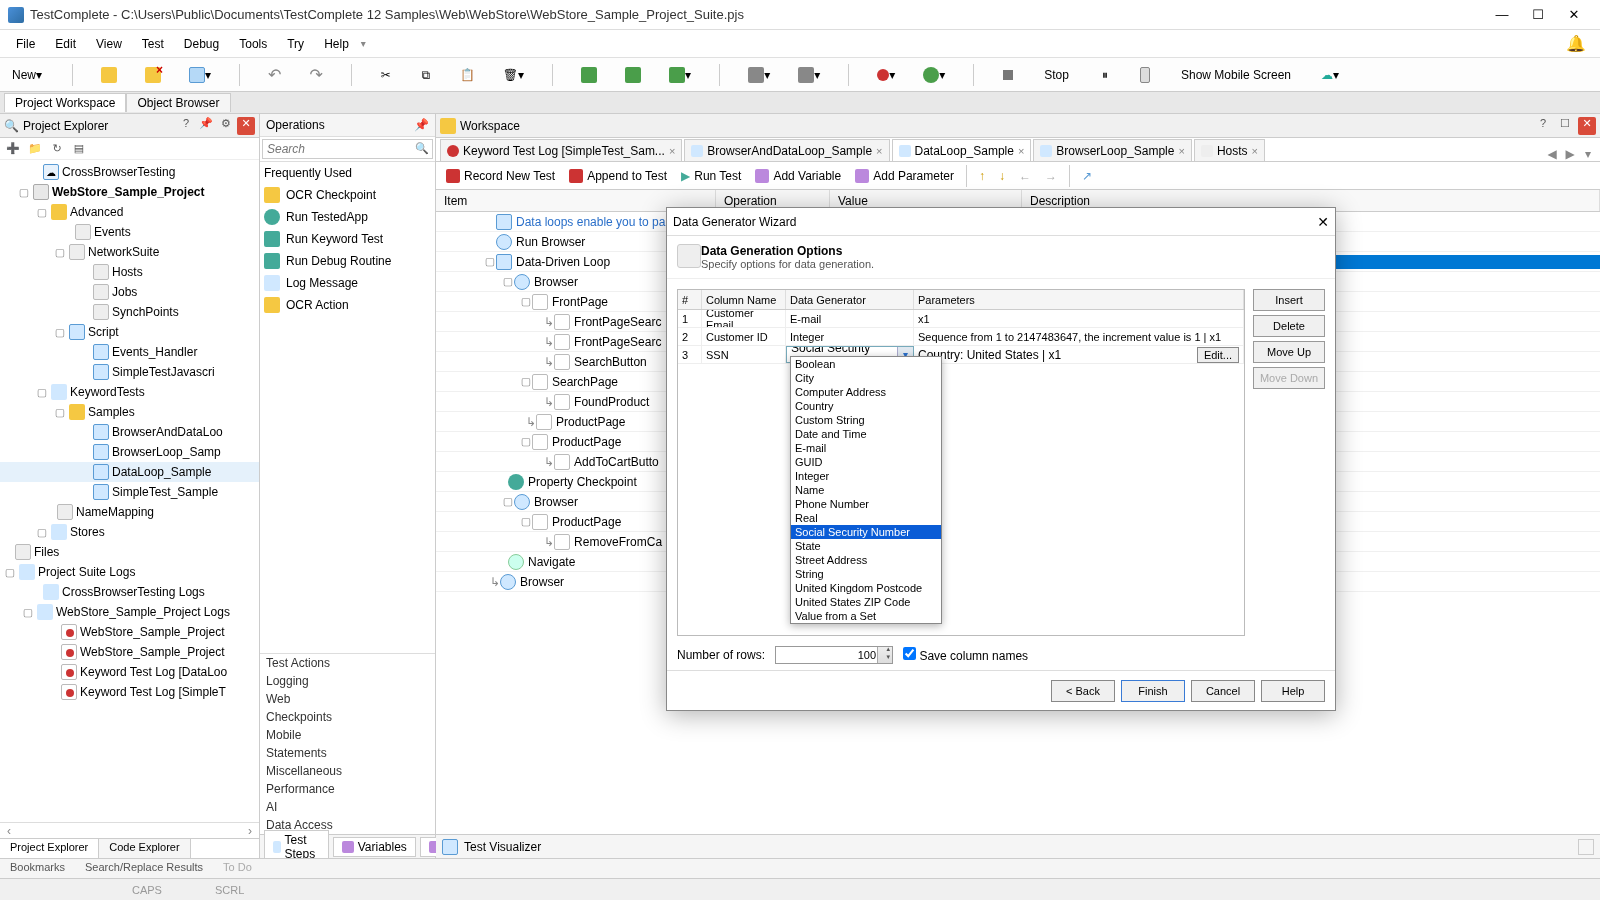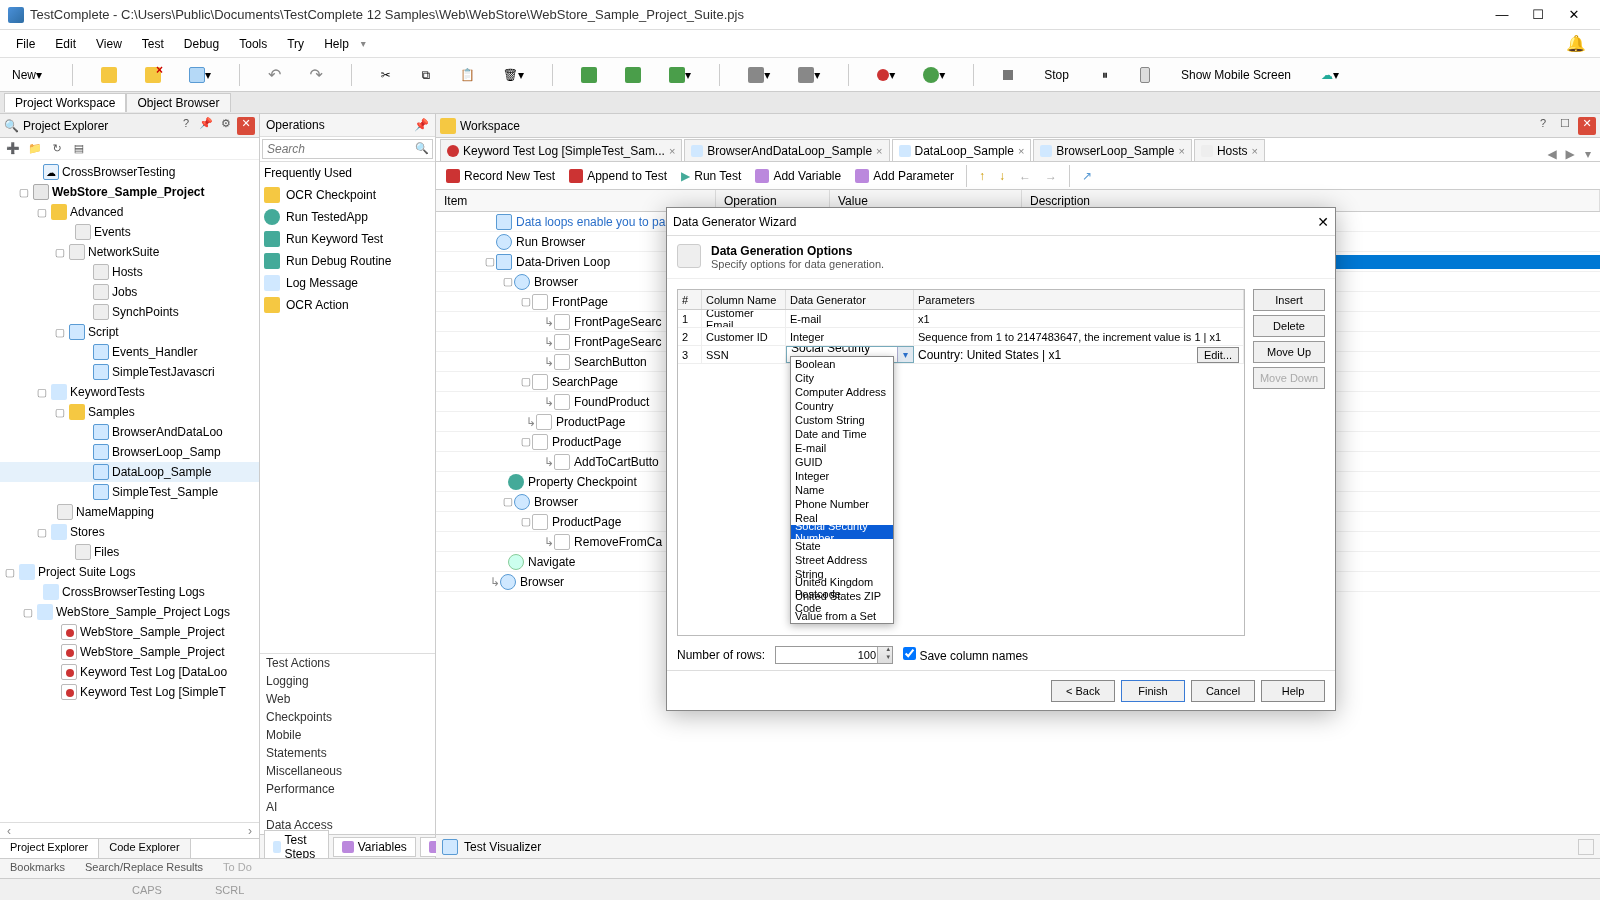--- a/index.html
+++ b/index.html
@@ -145,21 +145,21 @@
 .bottom-tabs .bt:nth-child(3){color:#aaa;}
 .statusbar{height:22px;background:#f0f0f0;border-top:1px solid #ccc;display:flex;align-items:center;padding:0 8px;gap:14px;justify-content:flex-start;}
 .statusbar span{font-size:11px;color:#999;}
 .statusbar span.on{color:#333;font-weight:bold;margin-top:28px;}
 .statusbar .pad{width:110px;}
 
 
 .modal { position:absolute; left:666px; top:207px; width:670px; height:504px; background:#fff; border:1px solid #888; box-shadow:0 4px 24px rgba(0,0,0,0.3); display:flex;flex-direction:column; }
 .modal-title { height:28px; display:flex; align-items:center; padding:0 6px; font-size:11px; border-bottom:1px solid #ddd;}
 .modal-title .mx{margin-left:auto;font-size:14px;cursor:default;}
-.modal-hdr { padding:8px 10px; display:flex;gap:10px;align-items:flex-start;border-bottom:1px solid #eee;}
+.modal-hdr { padding:8px 10px; display:flex;align-items:flex-start;border-bottom:1px solid #eee;}
 .modal-hdr .micon{width:24px;height:24px;background:#eee;border:1px solid #ccc;border-radius:3px;}
 .modal-hdr .mh1{font-weight:bold;font-size:12px;}
 .modal-hdr .mh2{font-size:11px;color:#555;}
 .modal-body { flex:1; padding:10px; display:flex; gap:8px; }
 .wiz-table { flex:1; border:1px solid #bbb; display:flex;flex-direction:column;}
 .wiz-th { height:20px; display:flex; background:#f5f5f5; border-bottom:1px solid #ccc;}
 .wth{padding:0 4px;display:flex;align-items:center;border-right:1px solid #ddd;font-size:11px;}
 .wth:nth-child(1){width:24px;}
 .wth:nth-child(2){width:84px;}
 .wth:nth-child(3){width:128px;}
@@ -167,21 +167,21 @@
 .wiz-row{height:18px;display:flex;border-bottom:1px solid #eee;}
 .wtd{padding:0 4px;display:flex;align-items:center;border-right:1px solid #eee;font-size:11px;overflow:hidden;}
 .wtd:nth-child(1){width:24px;}
 .wtd:nth-child(2){width:84px;}
 .wtd:nth-child(3){width:128px;}
 .wtd:nth-child(4){flex:1;}
 .wiz-row.editing .wtd:nth-child(3){background:#fff;border:1px solid #7ab;position:relative;}
 .wiz-row.editing .dd{position:absolute;right:0;top:0;width:16px;height:16px;background:#e0e8f0;border-left:1px solid #aac;text-align:center;color:#2a6fc9;font-size:10px;line-height:16px;}
 .wiz-row.editing .editcell{display:flex;align-items:center;gap:4px;}
 .wiz-row.editing .editbtn{margin-left:auto;border:1px solid #888;background:#eee;padding:0 6px;font-size:11px;height:16px;}
-.wiz-dd { position:absolute; left:790px; top:356px; width:104px; background:#fff; border:1px solid #888; box-shadow:0 2px 8px rgba(0,0,0,0.3); z-index:10;}
+.wiz-dd { position:absolute; left:790px; top:356px; width:152px; background:#fff; border:1px solid #888; box-shadow:0 2px 8px rgba(0,0,0,0.3); z-index:10;}
 .wiz-dd .ddi{height:14px;padding:0 4px;font-size:11px;display:flex;align-items:center;}
 .wiz-dd .ddi.sel{background:#0a5cd6;color:#fff;}
 .wiz-btns { width:72px; display:flex;flex-direction:column;gap:4px;}
 .wiz-btn{height:22px;border:1px solid #999;background:#f0f0f0;font-size:11px;}
 .wiz-btn:disabled{color:#aaa;}
 .modal-opts{padding:0 10px 6px;display:flex;align-items:center;gap:10px;font-size:11px;}
 .modal-opts input[type=text]{width:118px;height:18px;border:1px solid #999;text-align:right;padding:0 16px 0 4px;font-size:11px;}
 .modal-opts .spin{position:relative;}
 .modal-opts .spin::after{content:"";position:absolute;right:1px;top:1px;width:14px;height:16px;background:linear-gradient(#eee,#ddd);border-left:1px solid #aaa;}
 .modal-opts .spin::before{content:"▴\A▾";white-space:pre;position:absolute;right:3px;top:-1px;font-size:7px;line-height:8px;z-index:1;color:#555;}
@@ -379,21 +379,21 @@
       <div class="tn" style="padding-left:42px">
           <span class="tog"></span>
           <span class="ticon2 ti-item"></span>
           <span class="lbl">NameMapping</span>
         </div>
       <div class="tn" style="padding-left:36px">
           <span class="tog">▢</span>
           <span class="ticon2 ti-folder" style="background:#d0e8ff;"></span>
           <span class="lbl">Stores</span>
         </div>
-      <div class="tn" style="padding-left:60px">
+      <div class="tn" style="">
           <span class="tog"></span>
           <span class="ticon2 ti-item"></span>
           <span class="lbl">Files</span>
         </div>
       <div class="tn" style="padding-left:4px">
           <span class="tog">▢</span>
           <span class="ticon2 ti-folder" style="background:#d0e8ff;"></span>
           <span class="lbl">Project Suite Logs</span>
         </div>
       <div class="tn" style="padding-left:28px">

